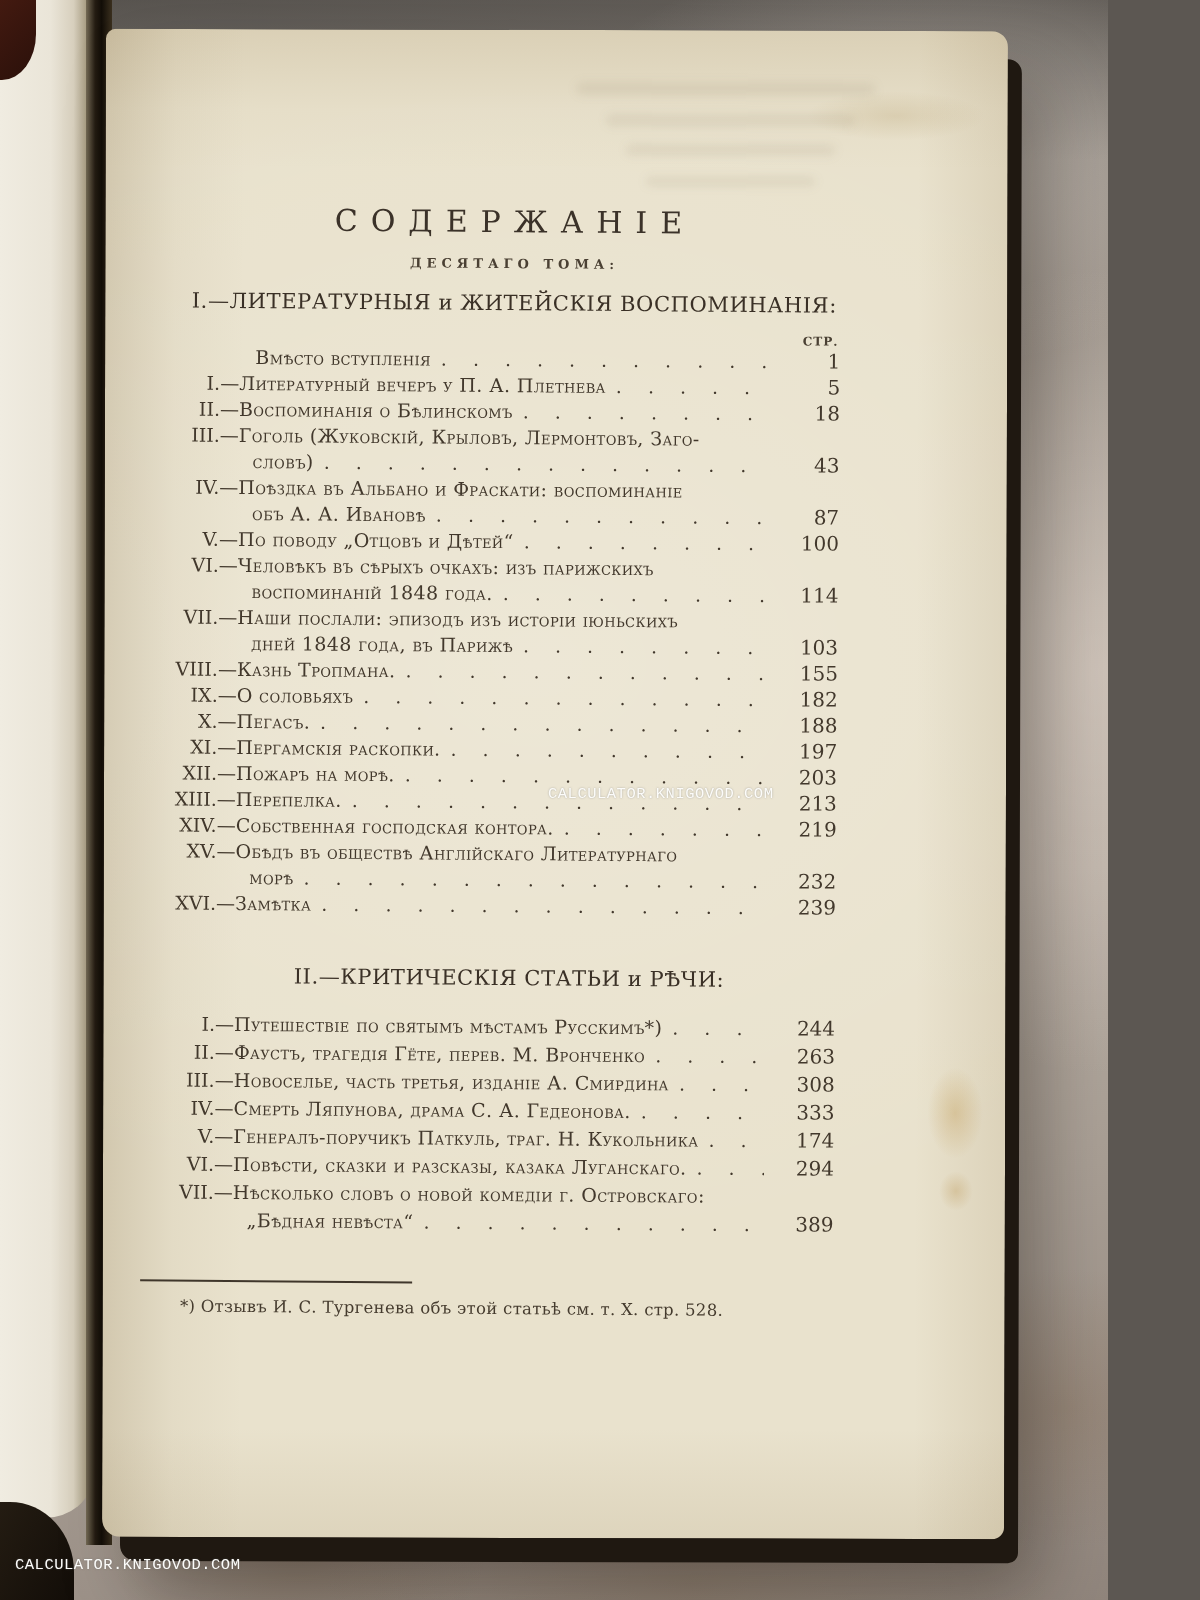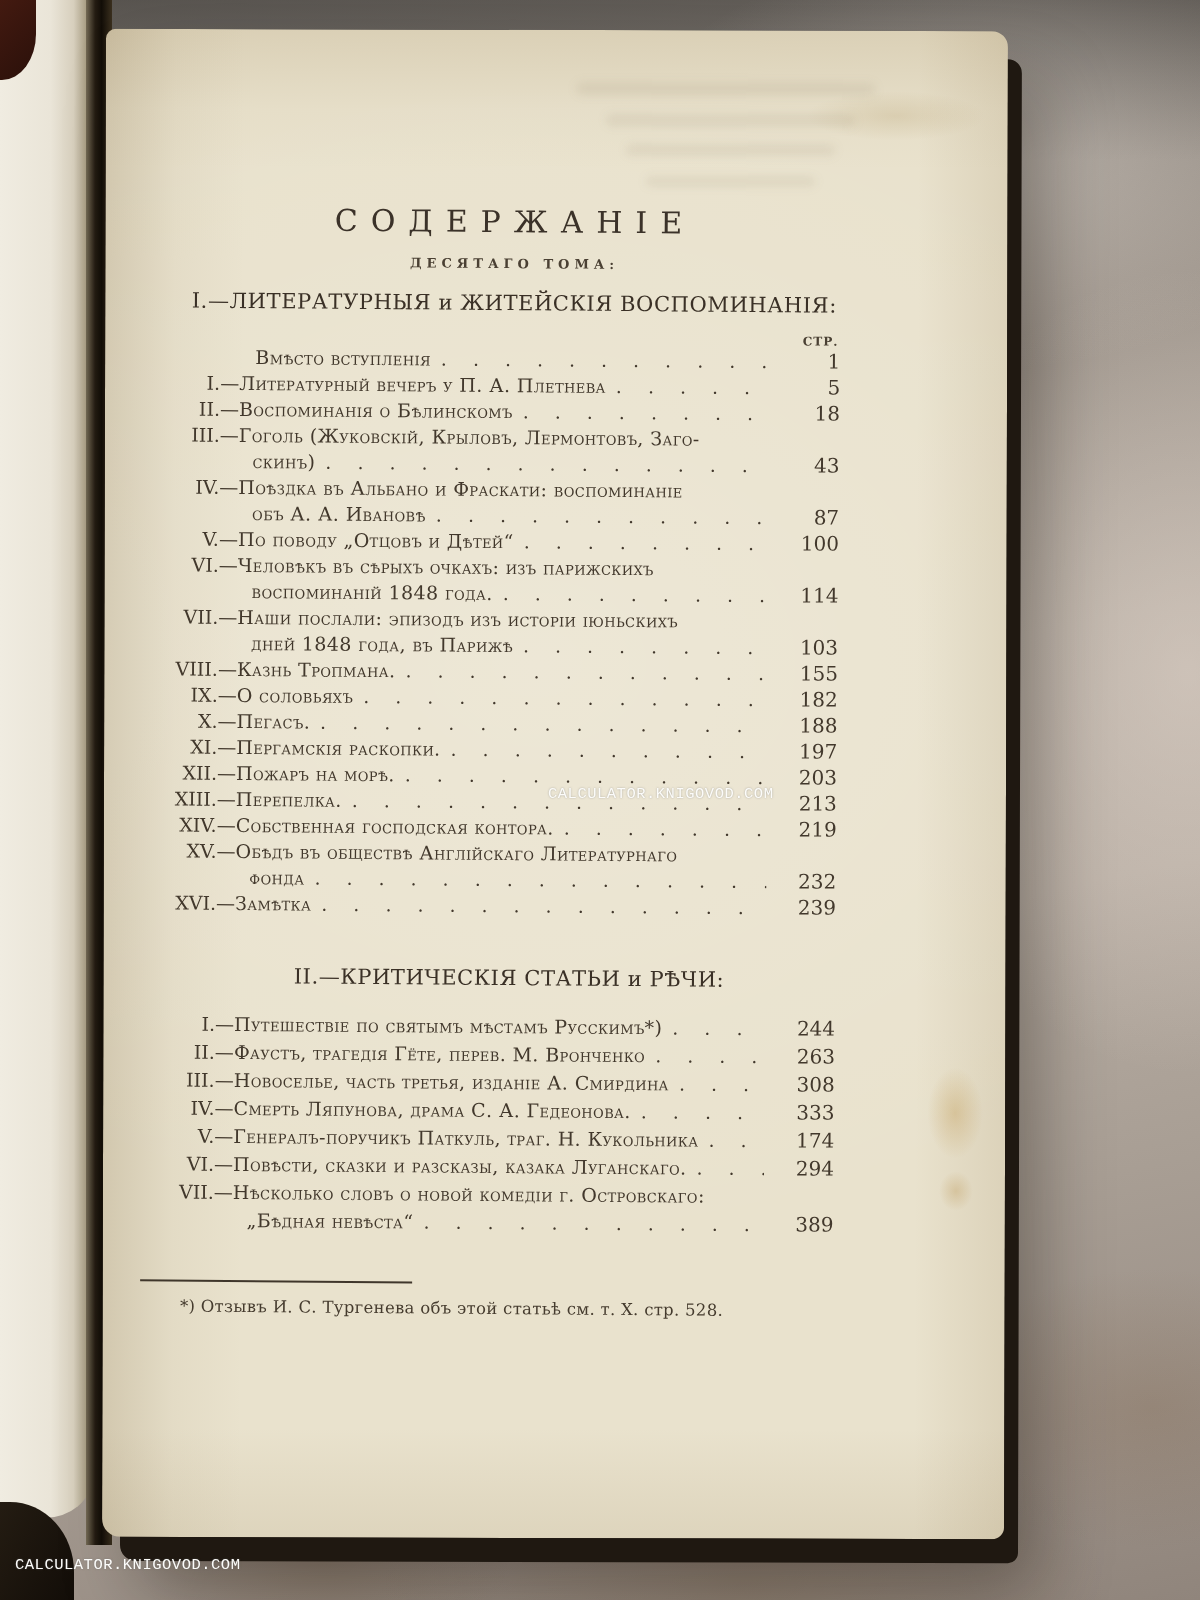--- a/index.html
+++ b/index.html
@@ -1,17 +1,17 @@
 <!DOCTYPE html>
 <html><head>
 <meta charset="utf-8">
 <style>
   html,body{margin:0;padding:0;background:#5c5752;}
   .photo{
-    position:relative;width:1200px;height:1600px;overflow:hidden;
+    position:relative;width:1108px;height:1600px;overflow:hidden;
     font-family:"DejaVu Serif","Liberation Serif",serif;
     background:
       radial-gradient(ellipse 520px 300px at 82% 10%, rgba(238,230,222,.38), transparent 70%),
       radial-gradient(ellipse 420px 560px at 99% 42%, rgba(231,218,208,.5), transparent 72%),
       radial-gradient(ellipse 520px 260px at 62% 99%, rgba(118,94,68,.28), transparent 70%),
       radial-gradient(ellipse 260px 170px at 27% 97%, rgba(104,80,54,.3), transparent 72%),
       radial-gradient(ellipse 300px 200px at 96% 88%, rgba(128,100,72,.25), transparent 70%),
       linear-gradient(180deg, rgba(66,62,58,.55) 0%, rgba(66,62,58,0) 10%),
       linear-gradient(168deg,#6f6b66 0%,#8a847d 12%,#9e958c 28%,#b1a89e 46%,#b6aca2 60%,#a89e94 76%,#9b9087 90%,#90857c 100%);
   }
@@ -114,21 +114,21 @@
               <span class="pg">18</span>
             </div>
             <div class="row">
               <span class="num">III.—</span>
               <span class="t">Гоголь (Жуковскій, Крыловъ, Лермонтовъ, Заго-</span>
               <span class="leader"></span>
               <span class="pg"></span>
             </div>
             <div class="row cont">
               <span class="num"></span>
-              <span class="t">скинъ)</span>
+              <span class="t">словъ)</span>
               <span class="leader">................................................</span>
               <span class="pg">43</span>
             </div>
             <div class="row">
               <span class="num">IV.—</span>
               <span class="t">Поѣздка въ Альбано и Фраскати: воспоминаніе</span>
               <span class="leader"></span>
               <span class="pg"></span>
             </div>
             <div class="row cont">
@@ -210,21 +210,21 @@
               <span class="pg">219</span>
             </div>
             <div class="row">
               <span class="num">XV.—</span>
               <span class="t">Обѣдъ въ обществѣ Англійскаго Литературнаго</span>
               <span class="leader"></span>
               <span class="pg"></span>
             </div>
             <div class="row cont">
               <span class="num"></span>
-              <span class="t">фонда</span>
+              <span class="t">морѣ</span>
               <span class="leader">................................................</span>
               <span class="pg">232</span>
             </div>
             <div class="row">
               <span class="num">XVI.—</span>
               <span class="t">Замѣтка</span>
               <span class="leader">................................................</span>
               <span class="pg">239</span>
             </div>
           </div>

